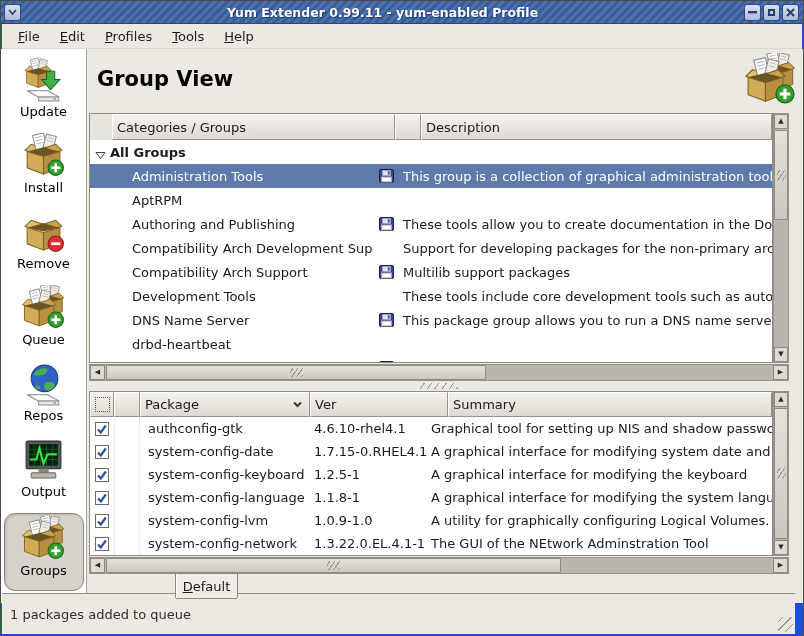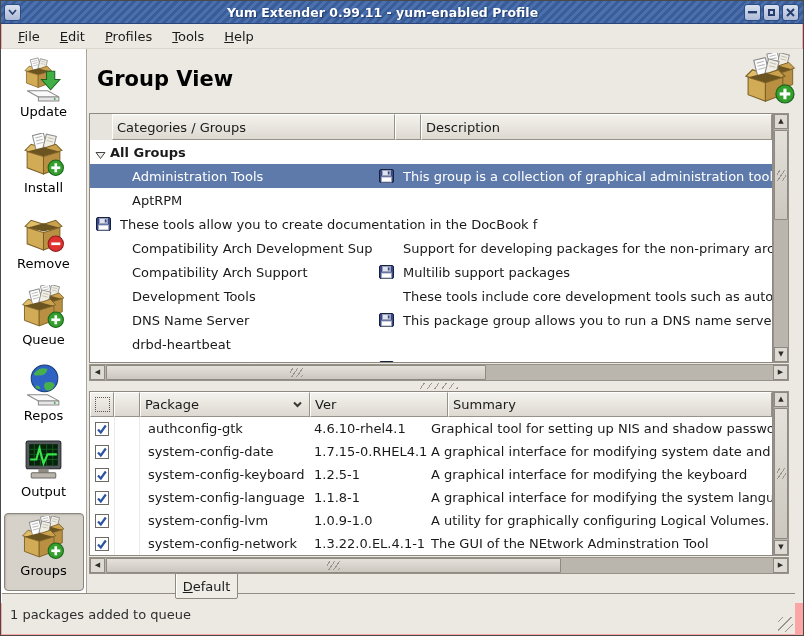--- a/index.html
+++ b/index.html
@@ -1,17 +1,17 @@
 <!DOCTYPE html>
 <html><head>
 <meta charset="utf-8">
 <style>
   html,body{margin:0;padding:0;background:#777;}
   *{box-sizing:border-box;}
-  .window{position:relative;width:804px;height:636px;background:#fca5a5;border:1px solid #4a4a4a;
+  .window{position:relative;width:804px;height:636px;background:#1d4ed8;border:1px solid #4a4a4a;
           font-family:"DejaVu Sans","Liberation Sans",sans-serif;font-size:13px;color:#1a1a1a;overflow:hidden;}
   
   .titlebar{position:absolute;top:0;left:0;right:0;height:23px;
     background:repeating-linear-gradient(135deg,#4a70ae 0 3px,#3a5c99 3px 6px);
     display:flex;align-items:center;border-bottom:1px solid #29457a;}
   .tb-title{flex:1;text-align:center;color:#fff;font-weight:bold;font-size:12.5px;
     text-shadow:1px 1px 1px #1d3867;white-space:nowrap;overflow:hidden;}
   .tb-btn{width:17px;height:17px;border:1px solid #2c4c84;border-radius:3px;background:linear-gradient(#d9e0ef,#aebbd7);
     display:flex;align-items:center;justify-content:center;margin:0 1px;flex:0 0 auto;}
   .tb-menu{margin-left:3px;}
@@ -20,21 +20,21 @@
   
   .menubar{position:absolute;top:23px;left:1px;right:1px;height:25px;display:flex;align-items:center;
     padding-left:6px;background:#ece9e2;border-bottom:1px solid #dcd8d0;}
   .menu-item{padding:3px 10px;white-space:nowrap;}
   u{text-decoration:underline;}
   
   .sidebar{position:absolute;top:48px;left:0;width:86px;height:554px;background:#ffffff;
     border-right:1px solid #a9a49b;display:flex;flex-direction:column;align-items:center;padding-top:8px;}
   .side-item{width:80px;height:76px;display:flex;flex-direction:column;align-items:center;justify-content:flex-start;}
   .side-item .lbl{margin-top:2px;font-size:13px;color:#000;}
-  .side-item.active{background:#d6d2ca;border:1px solid #8a867e;border-radius:4px;box-shadow:inset 1px 1px 2px #b7b3ab;height:78px;padding-top:2px;}
+  .side-item.active{background:#d6d2ca;border:1px solid #8a867e;border-radius:11px;box-shadow:inset 1px 1px 2px #b7b3ab;height:78px;padding-top:2px;}
   
   .main{position:absolute;top:48px;left:86px;width:717px;height:554px;background:#ece9e2;}
   .page-title{position:absolute;left:10px;top:18px;font-size:21px;font-weight:bold;color:#000;}
   .header-icon{position:absolute;top:4px;right:7px;}
   
   .pane{position:absolute;left:2px;width:700px;display:grid;grid-template-columns:684px 16px;}
   .groups-pane{top:64px;grid-template-rows:250px 17px;}
   .packages-pane{top:342px;grid-template-rows:165px 17px;}
   .tbl{border:1px solid #8e8a82;background:#fff;overflow:hidden;}
   .thead{display:flex;background:#e7e4dd;}
@@ -335,20 +335,28 @@
       <svg class="floppy" width="15" height="14" style="visibility: hidden;">
         <rect x="0.5" y="0.5" width="14" height="13" rx="1.5" fill="#3b4a86" stroke="#16203f"></rect>
         <rect x="3.5" y="1.5" width="8" height="5" fill="#dfe3ee" stroke="#9aa2bb"></rect>
         <rect x="8.8" y="2.3" width="1.8" height="3.2" fill="#3b4a86"></rect>
         <rect x="2.5" y="8" width="10" height="5" fill="#fff" stroke="#9aa2bb"></rect>
       </svg>
     </div>
     <div class="c-desc"></div>
   </div>
             <div class="gr lvl1">
+    <div class="c-name">
+      <span class="expander" style="visibility: hidden;">
+        <svg width="11" height="9">
+                    <polygon points="1,1.5 10,1.5 5.5,7.5" fill="#f0eee9" stroke="#444"></polygon>
+                  </svg>
+      </span>
+      <span>Authoring and Publishing</span>
+    </div>
     <div class="c-icon">
       <svg class="floppy" width="15" height="14">
         <rect x="0.5" y="0.5" width="14" height="13" rx="1.5" fill="#3b4a86" stroke="#16203f"></rect>
         <rect x="3.5" y="1.5" width="8" height="5" fill="#dfe3ee" stroke="#9aa2bb"></rect>
         <rect x="8.8" y="2.3" width="1.8" height="3.2" fill="#3b4a86"></rect>
         <rect x="2.5" y="8" width="10" height="5" fill="#fff" stroke="#9aa2bb"></rect>
       </svg>
     </div>
     <div class="c-desc">These tools allow you to create documentation in the DocBook f</div>
   </div>

